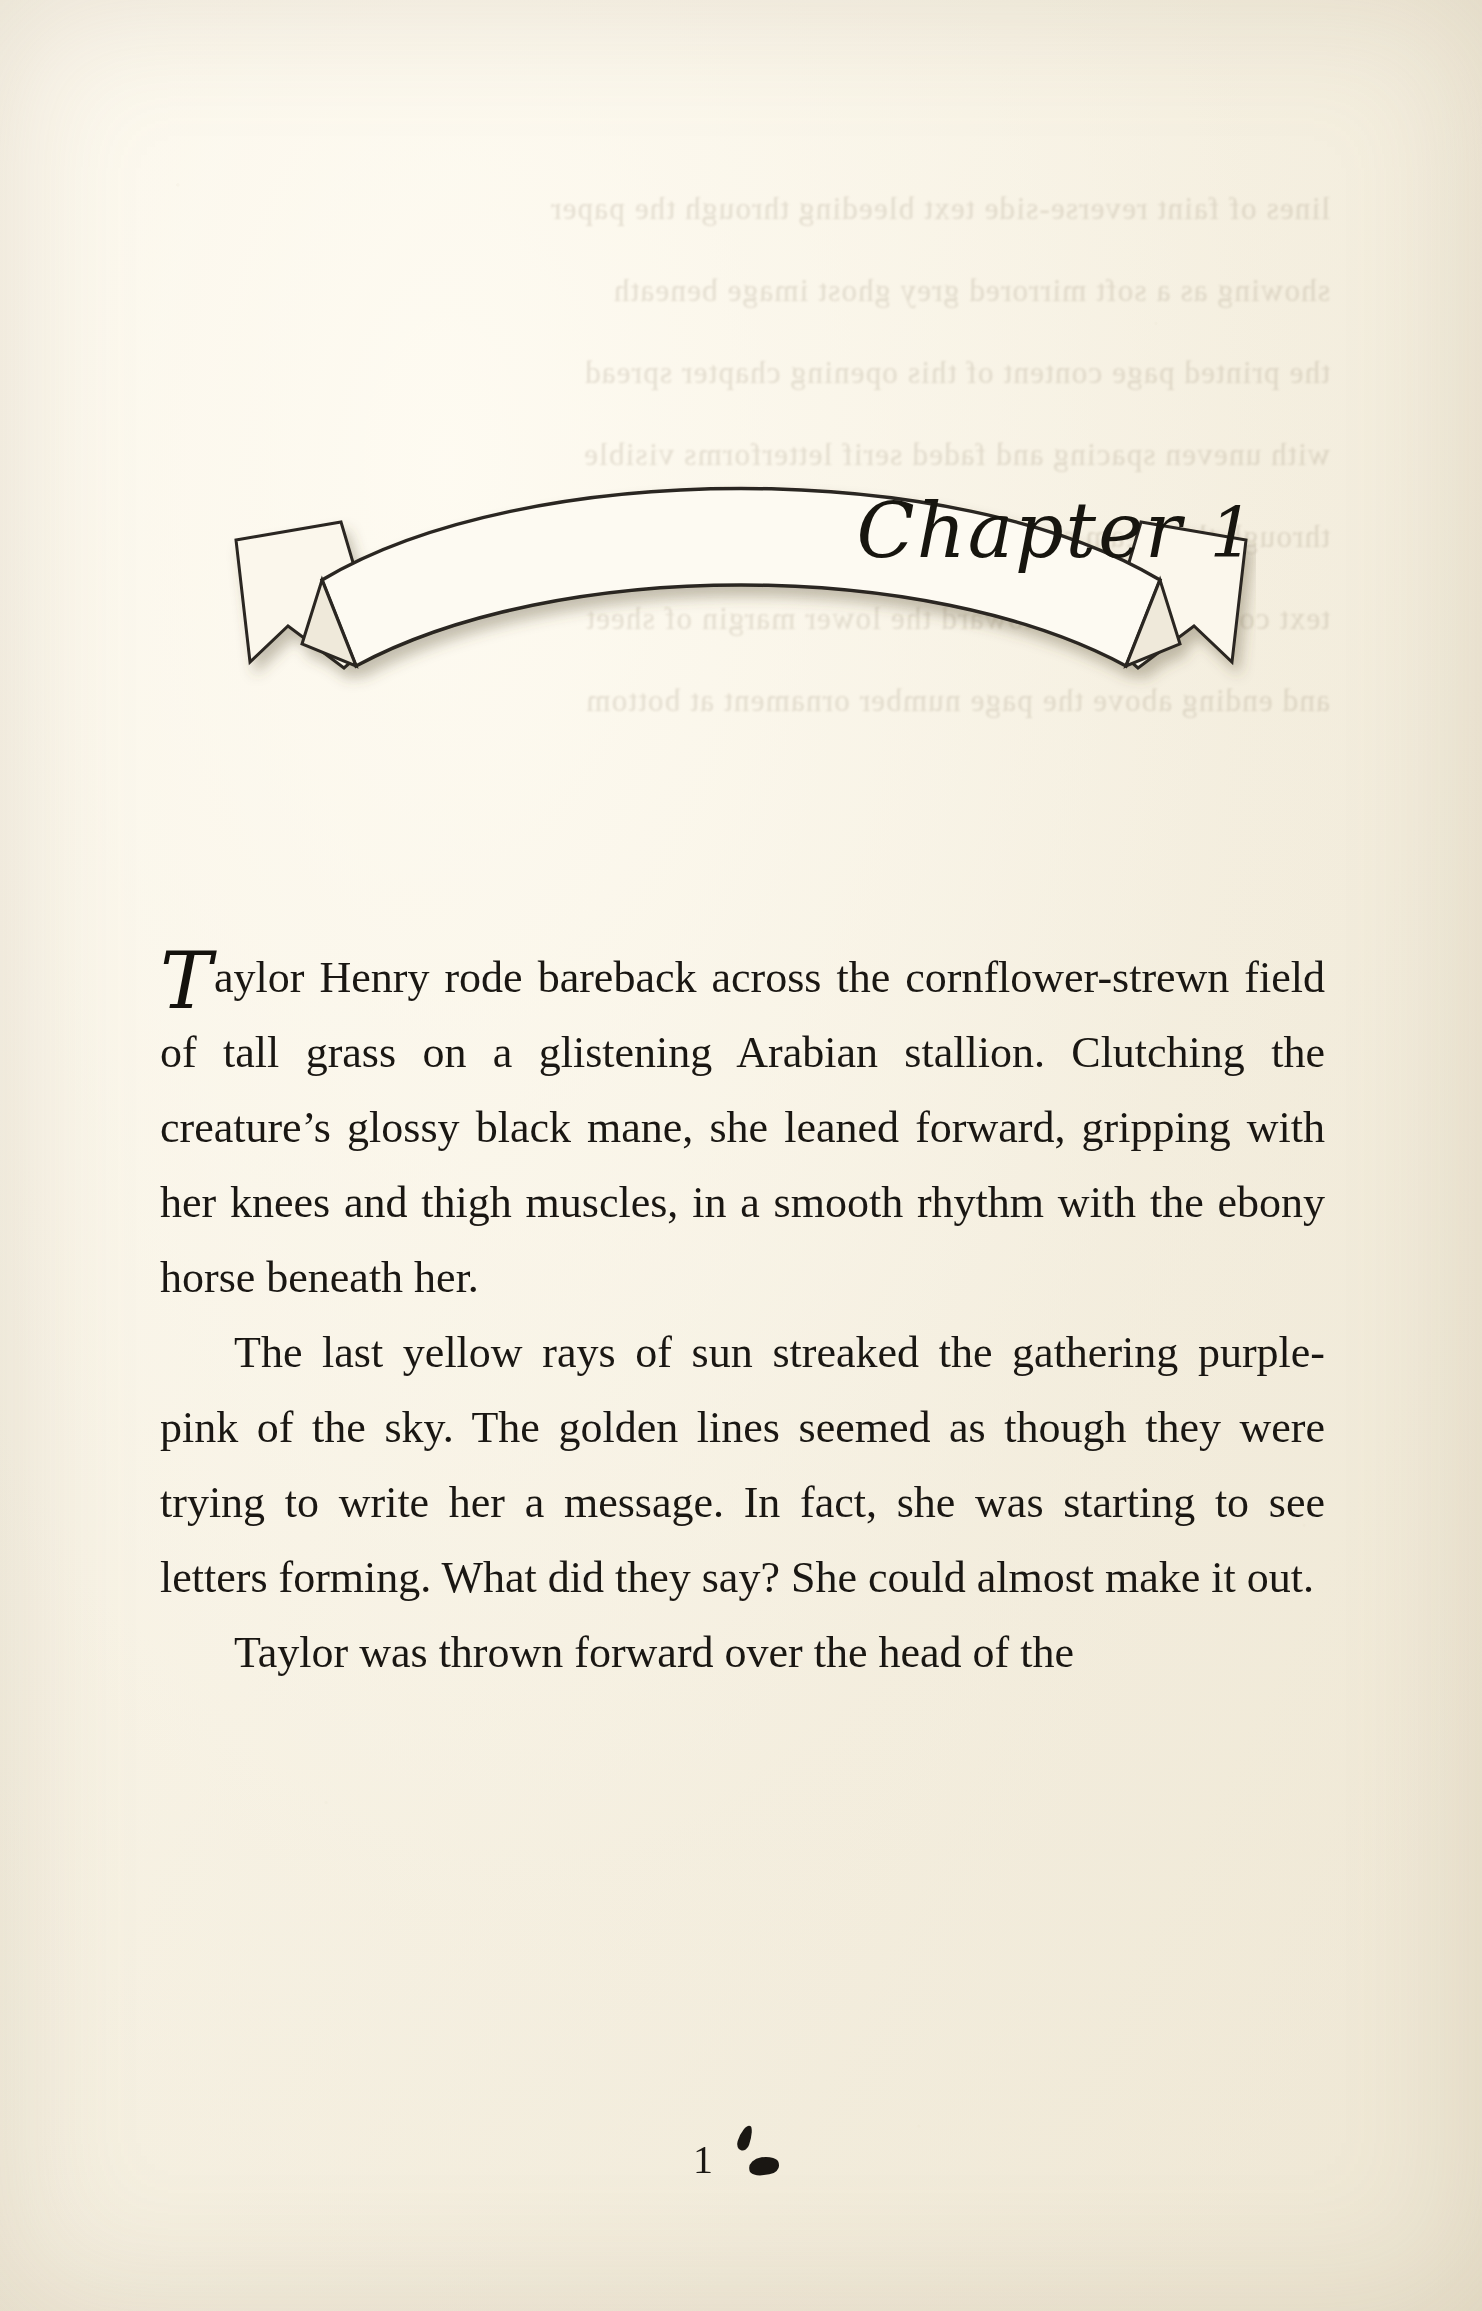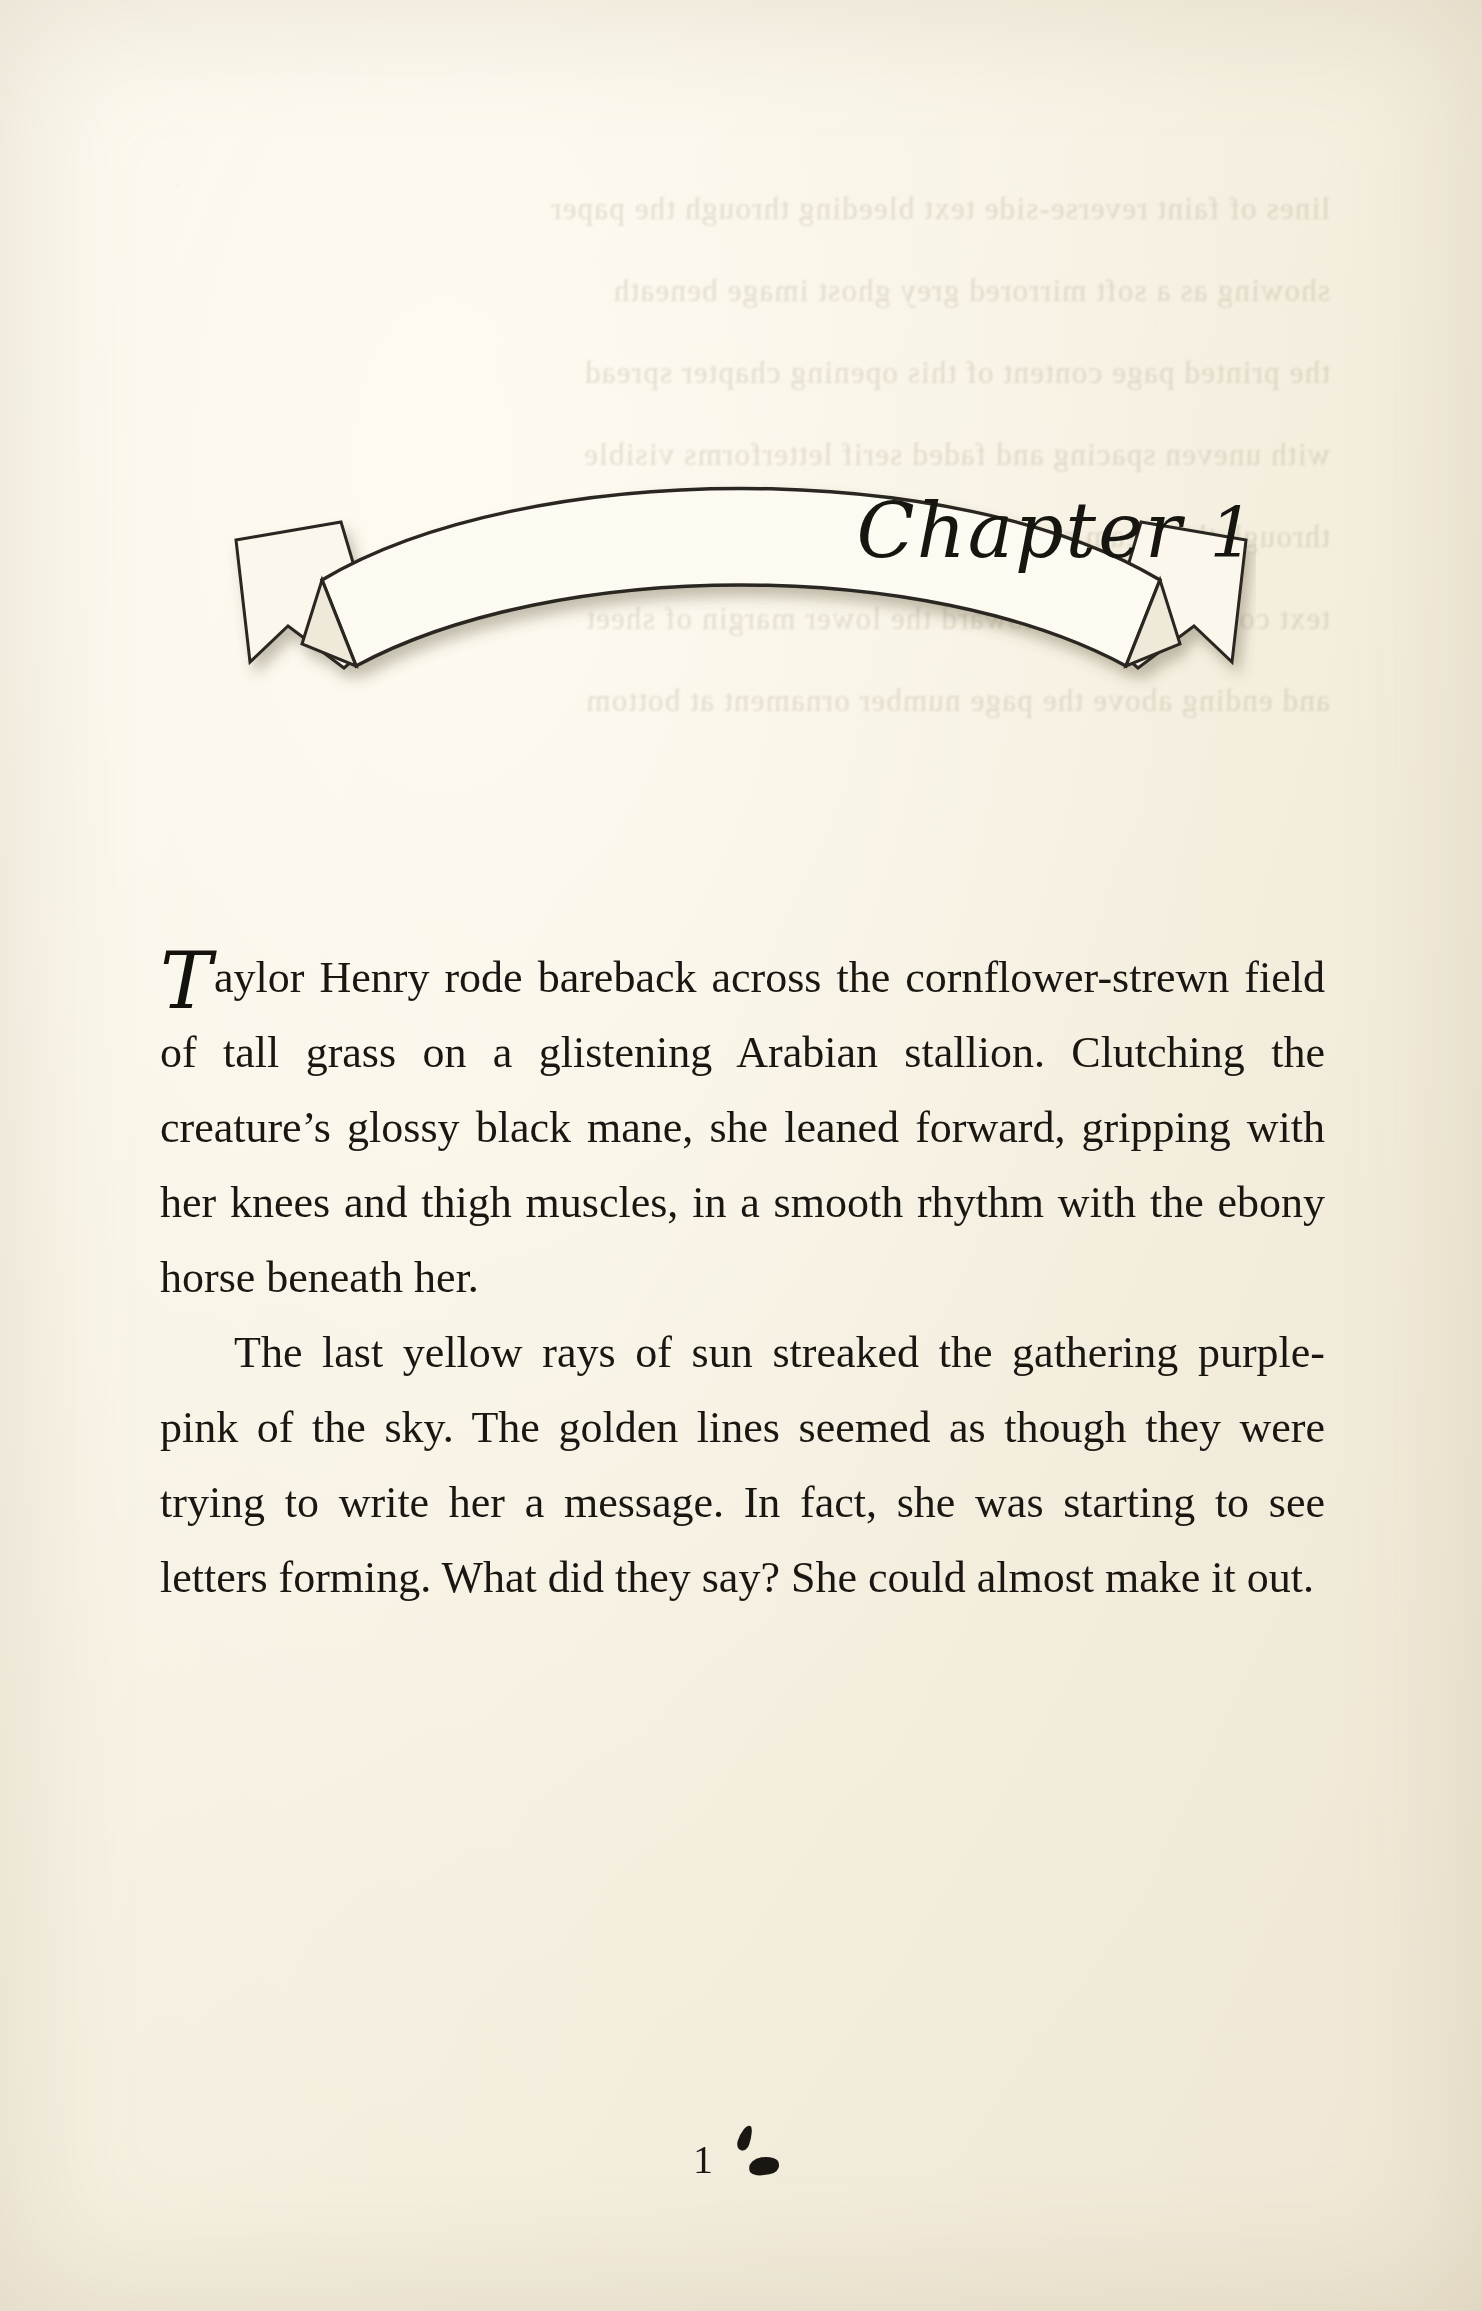--- a/index.html
+++ b/index.html
@@ -191,20 +191,21 @@
       </g>
     </svg>
     <div class="chapter-label">
       <span>Chapter</span><span class="num">1</span>
     </div>
   </div>
 
   <div class="body-text">
     <p class="first"><span class="dropcap">T</span><span>aylor Henry rode bareback across the cornflower-strewn field of tall grass on a glistening Arabian stallion. Clutching the creature’s glossy black mane, she leaned forward, gripping with her knees and thigh muscles, in a smooth rhythm with the ebony horse beneath her.</span></p>
     <p><span>The last yellow rays of sun streaked the gathering purple-pink of the sky. The golden lines seemed as though they were trying to write her a message. In fact, she was starting to see letters forming. What did they say? She could almost make it out.</span></p>
+    <p><span>Taylor was thrown forward over the head of the</span></p>
   </div>
 
   <div class="folio">
     <span>1</span><span class="orn"><i class="leaf-top"></i><i class="leaf-bot"></i></span>
   </div>
 
   <div class="vignette"></div>
 </div>
 
 </body></html>

